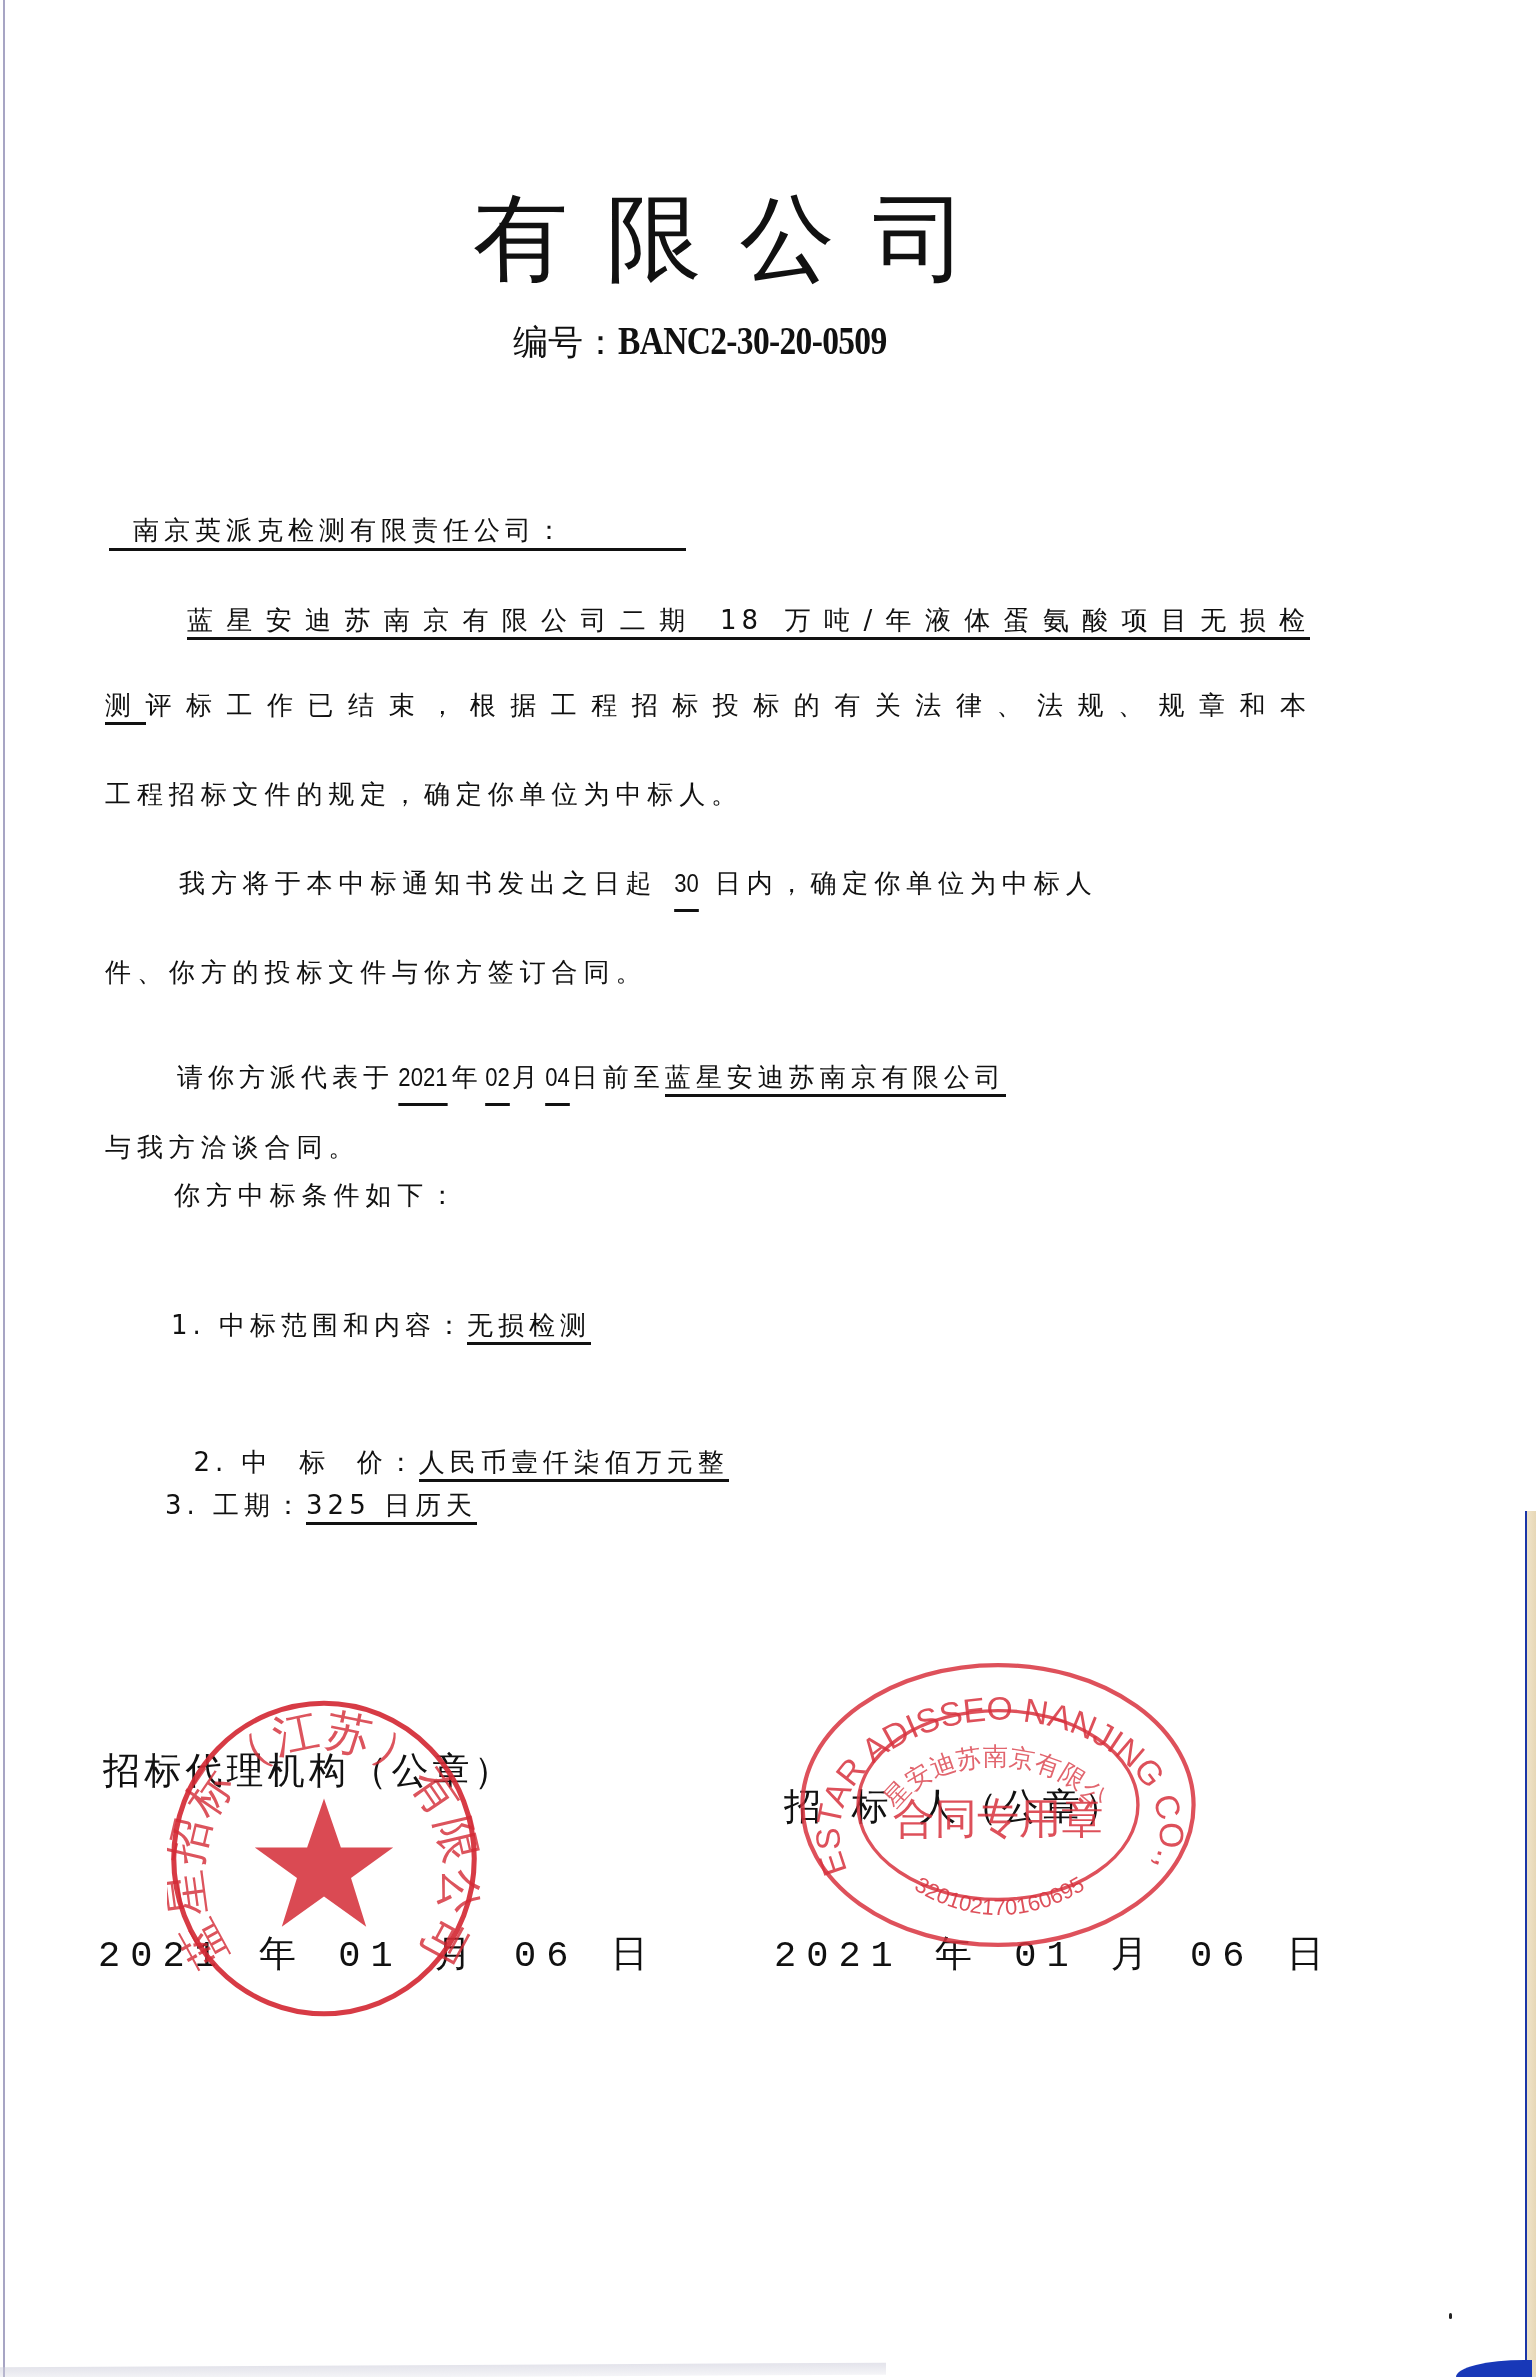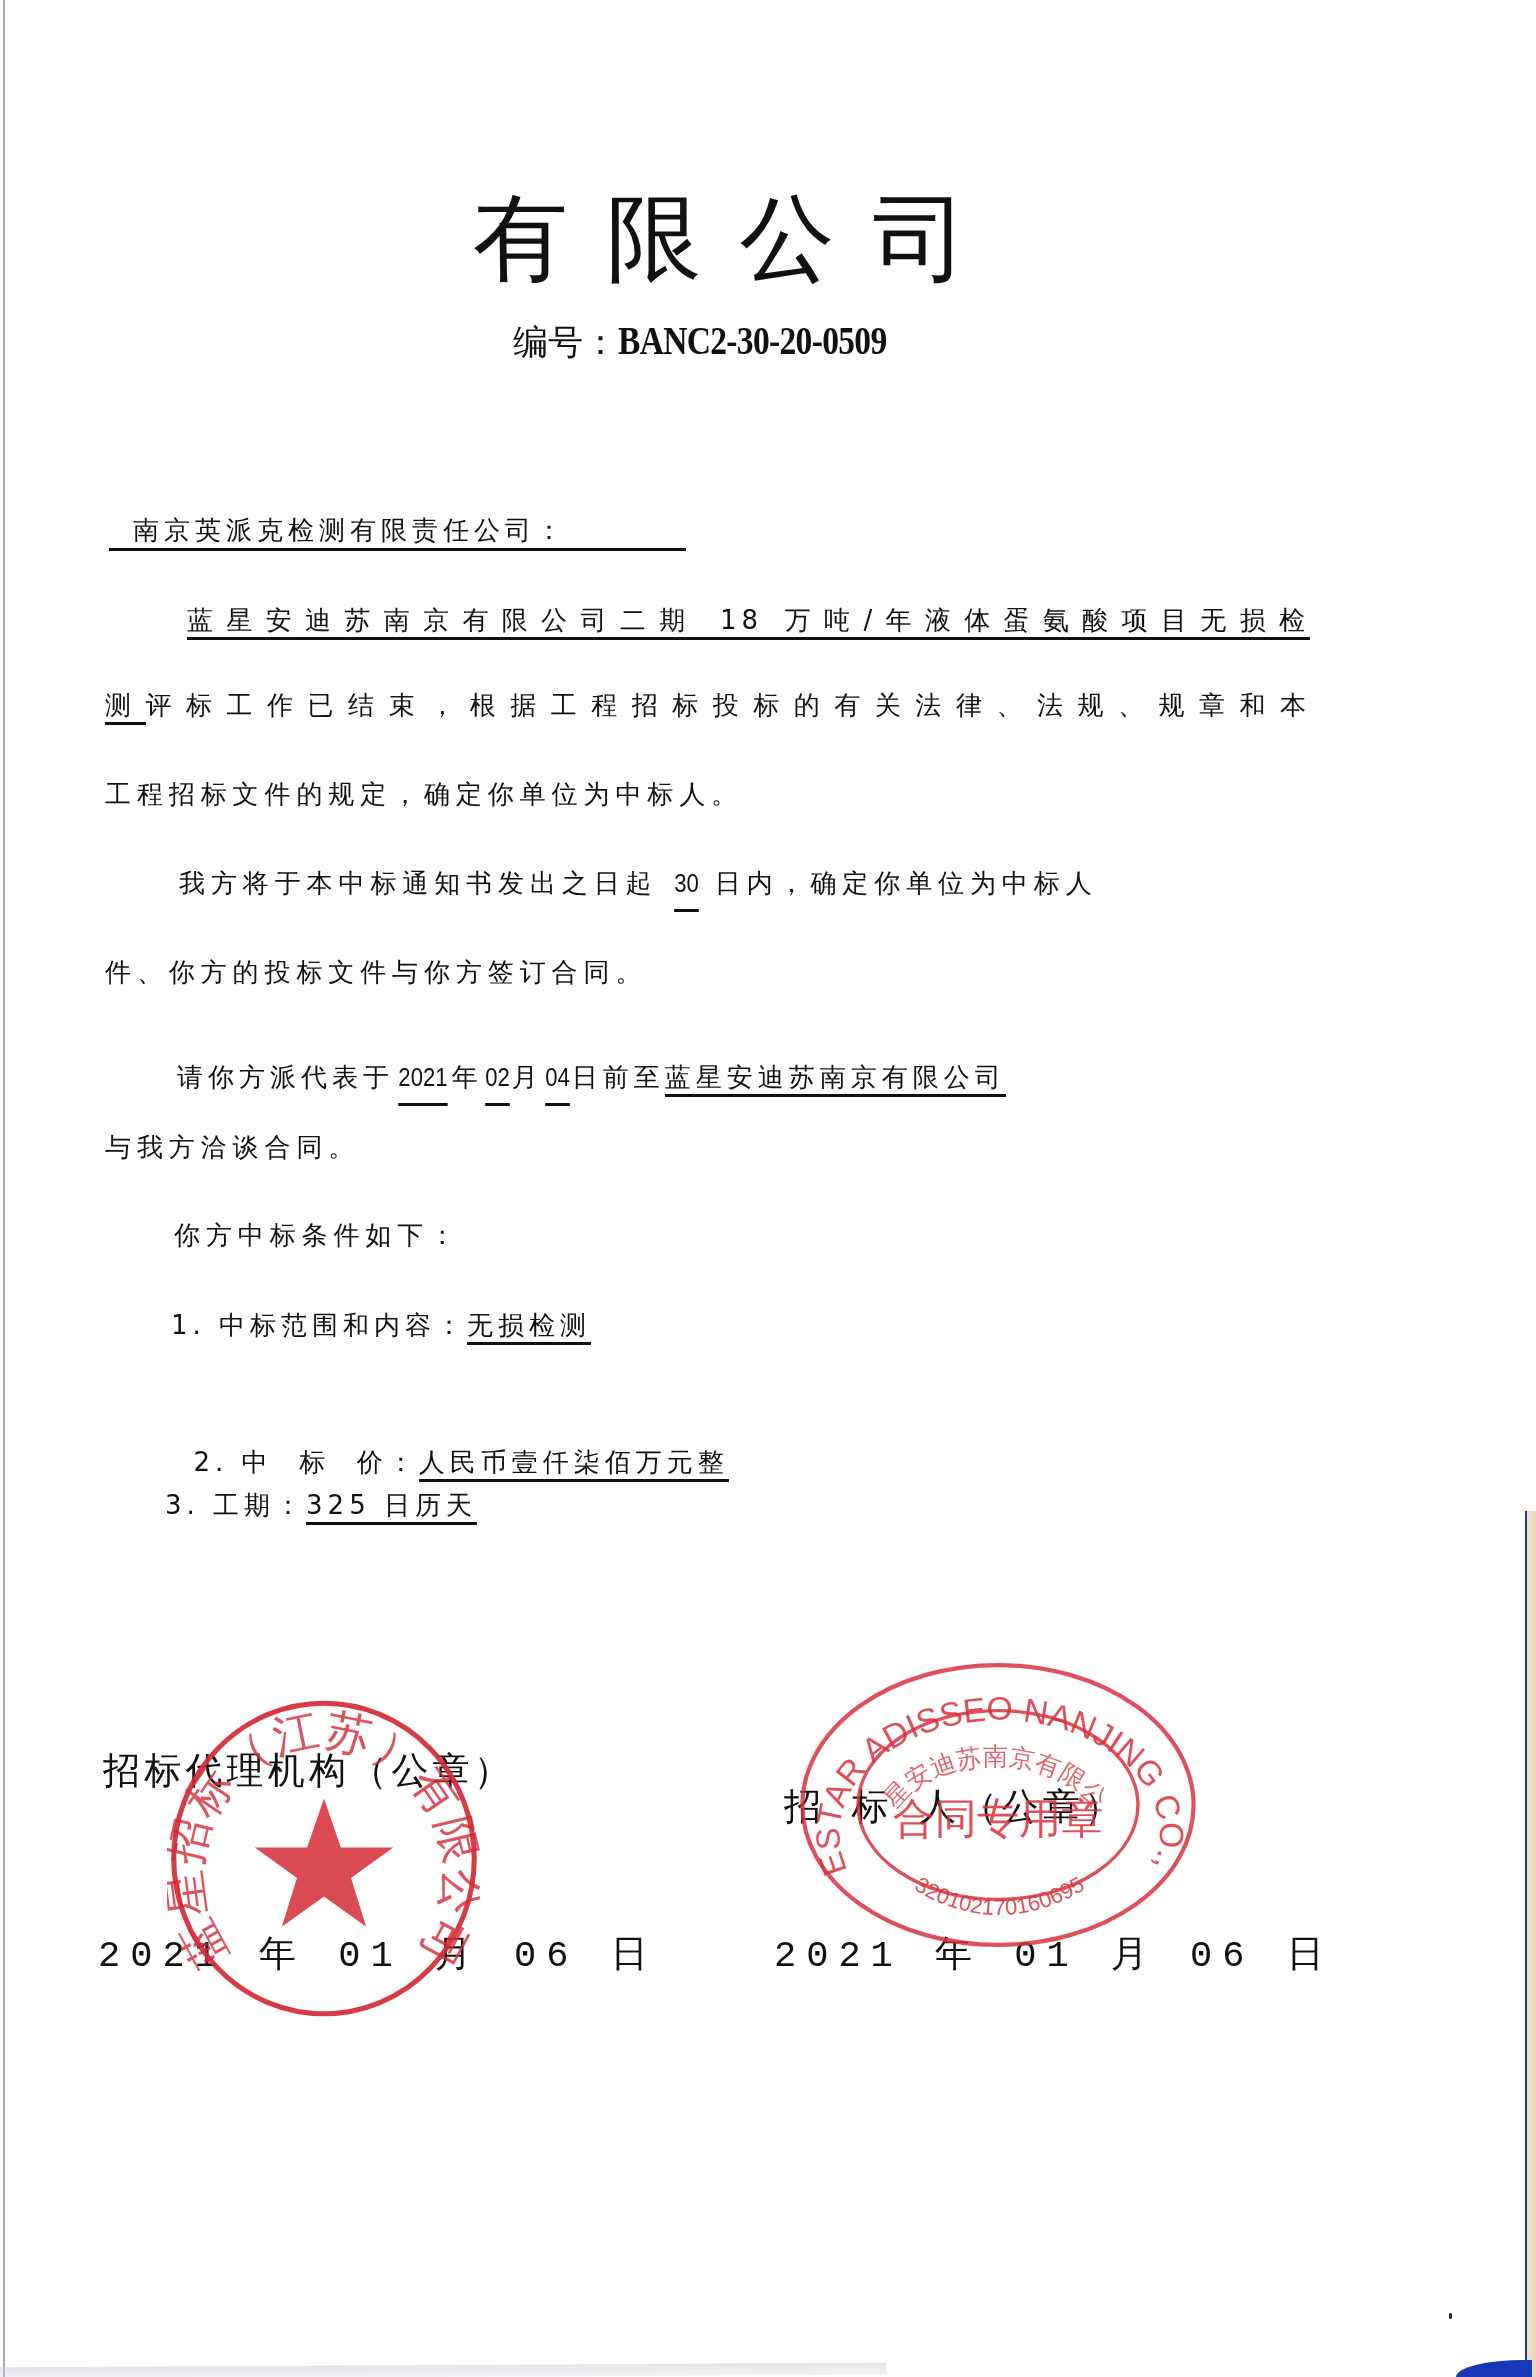--- a/index.html
+++ b/index.html
@@ -66,21 +66,21 @@
   <span class="u num">30</span>
   <span>日内，确定你单位为中标人</span>
 </div>
 <div class="line" style="left:105px; top:949px; letter-spacing:5.9px;">件、你方的投标文件与你方签订合同。</div>
 
 <div class="line" style="left:177px; top:1054px; letter-spacing:5px;">
   <span>请你方派代表于</span><span class="u num">2021</span><span>年</span><span class="u num">02</span><span>月</span><span class="u num">04</span><span>日前至</span><span class="u">蓝星安迪苏南京有限公司</span>
 </div>
 <div class="line" style="left:105px; top:1124px; letter-spacing:5.9px;">与我方洽谈合同。</div>
 
-<div class="line" style="left:174px; top:1212px; letter-spacing:5.9px;text-align:right;">你方中标条件如下：</div>
+<div class="line" style="left:174px; top:1172px; letter-spacing:5.9px;text-align:right;">你方中标条件如下：</div>
 
 <div class="line" style="left:171px; top:1302px; letter-spacing:5px;">
   <span>1. 中标范围和内容：</span><span class="u">无损检测</span>
 </div>
 <div class="line" style="left:167px; top:1392px; letter-spacing:5px; white-space:pre;">
   <span>2. 中  标  价：</span><span class="u">人民币壹仟柒佰万元整</span>
 </div>
 <div class="line" style="left:165px; top:1482px; letter-spacing:5px;">
   <span>3. 工期：</span><span class="u">325 日历天</span>
 </div>

